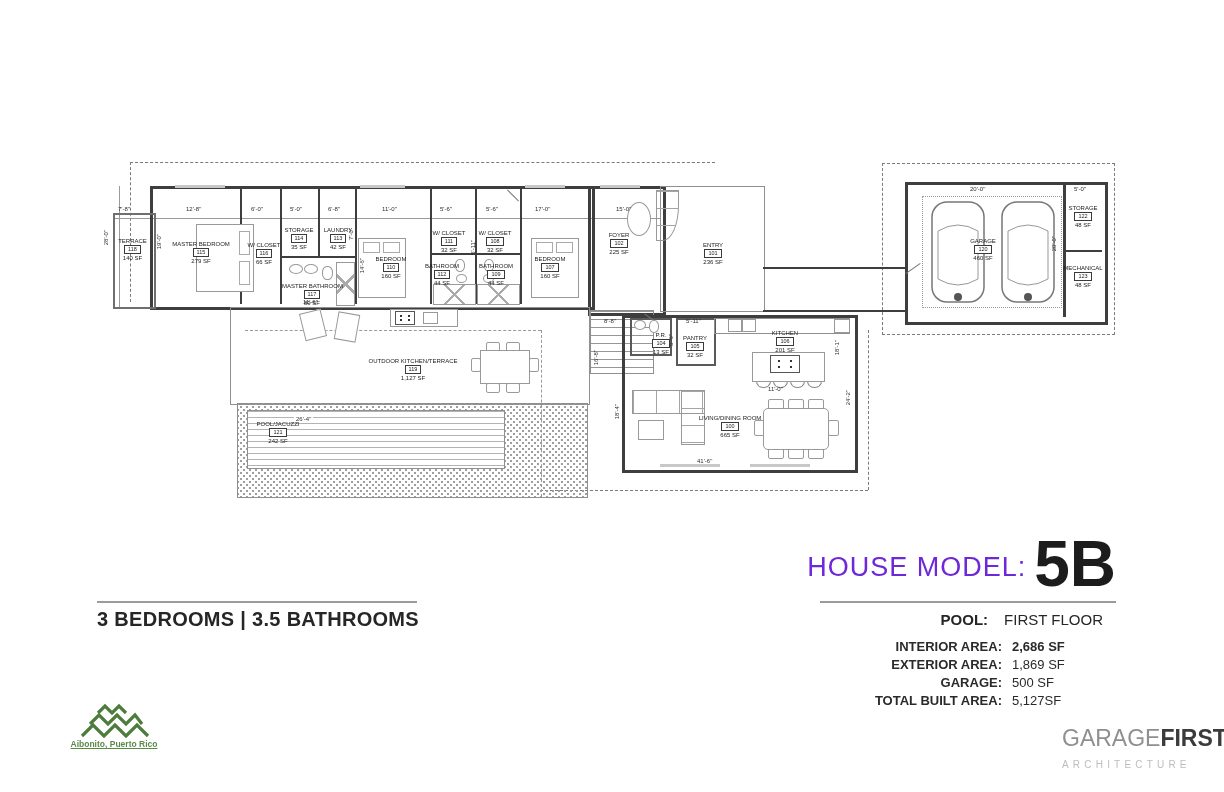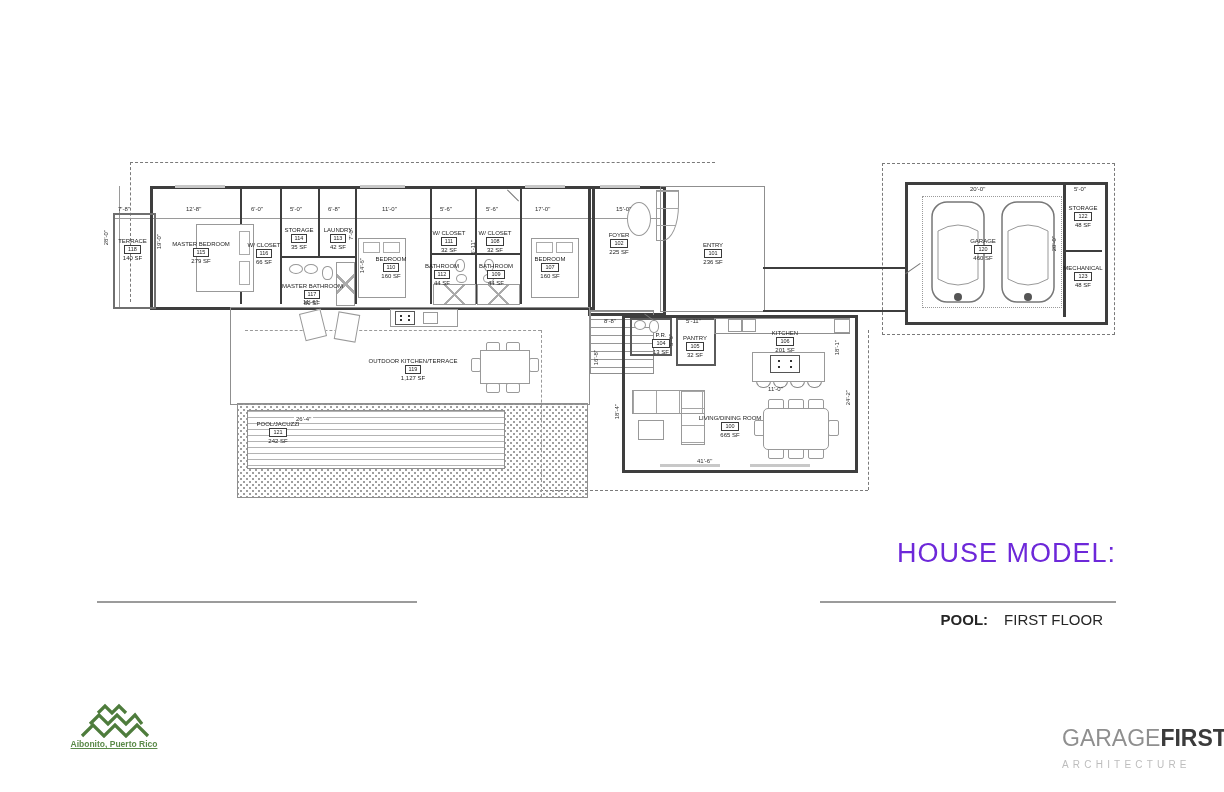--- a/index.html
+++ b/index.html
@@ -332,28 +332,40 @@
     <div class="d" style="left:697px;top:458px;">41'-6"</div>
     <div class="d v" style="left:593px;top:350px;">16'-8"</div>
     <div class="d" style="left:294px;top:416px;background:#fff;padding:0 2px;z-index:31;">26'-4"</div>
     <div class="d" style="left:970px;top:186px;">20'-0"</div>
     <div class="d" style="left:1074px;top:186px;">5'-0"</div>
     <div class="d v" style="left:1051px;top:236px;">20'-0"</div>
   </div>
 
   <div id="housemodel">
     <span class="hm-label">HOUSE MODEL:</span>
+    <span class="hm-model">5B</span>
   </div>
   <div class="rule" style="left:820px;top:601px;width:296px;"></div>
   <div id="floorrow">
     <span style="font-weight:700;">POOL:</span>
     <span>FIRST FLOOR</span>
   </div>
+  <div id="areas">
+    <div class="al">INTERIOR AREA:</div>
+    <div class="av bold">2,686 SF</div>
+    <div class="al">EXTERIOR AREA:</div>
+    <div class="av">1,869 SF</div>
+    <div class="al">GARAGE:</div>
+    <div class="av">500 SF</div>
+    <div class="al">TOTAL BUILT AREA:</div>
+    <div class="av">5,127SF</div>
+  </div>
 
   <div class="rule" style="left:97px;top:601px;width:320px;"></div>
+  <div id="bedbath">3 BEDROOMS | 3.5 BATHROOMS</div>
 
   <div id="brand">
     <svg width="84" height="38" viewBox="0 0 84 38" style="display:block;margin:0 auto;">
       <polyline points="26,13 33,6 40,13 47,6 54,13" fill="none" stroke="#4e7c3c" stroke-width="3.2"></polyline>
       <polyline points="18,24 27,15 36,24 45,15 54,24 63,15 70,24" fill="none" stroke="#4e7c3c" stroke-width="3.2"></polyline>
       <polyline points="10,36 21,25 32,36 43,25 54,36 65,25 76,36" fill="none" stroke="#4e7c3c" stroke-width="3.2"></polyline>
     </svg>
     <div class="bl">Aibonito, Puerto Rico</div>
   </div>
 

